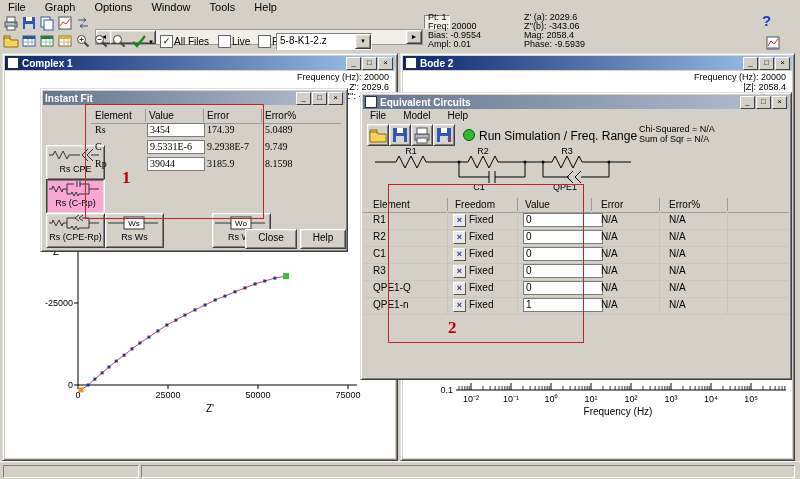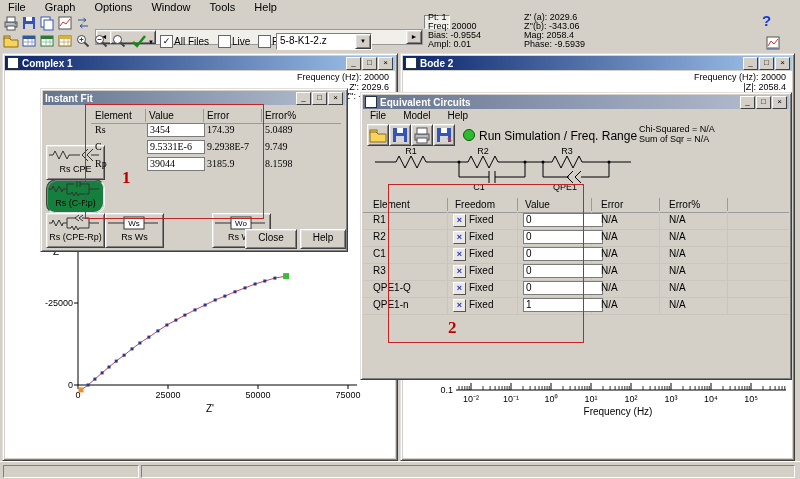--- a/index.html
+++ b/index.html
@@ -42,21 +42,21 @@
   .ttext{color:#fff;font-weight:bold;font-size:10px;white-space:nowrap;}
   .tbtns{margin-left:auto;display:flex;gap:1px;}
   .tbtn{width:13px;height:11px;font-size:8px;line-height:9px;text-align:center;background:#d4d0c8;
         border:1px solid;border-color:#fff #404040 #404040 #fff;}
   .ticon{width:10px;height:10px;background:#fff;border:1px solid #234;flex:0 0 auto;}
   .client{position:absolute;left:2px;top:17px;right:2px;bottom:2px;background:#fff;overflow:hidden;}
   .w-readout{position:absolute;top:2px;right:6px;text-align:right;font-size:9px;line-height:9.5px;}
   
   .model-btn{position:absolute;width:57px;height:33px;text-align:center;}
   .model-btn .lbl{font-size:9px;line-height:10px;display:block;}
-  .model-btn.pressed{border-color:#404040 #fff #fff #404040;box-shadow:inset -1px -1px 0 #dfdfdf, inset 1px 1px 0 #808080;background:#15803d;border-radius:10px;}
+  .model-btn.pressed{border-color:#404040 #fff #fff #404040;box-shadow:inset -1px -1px 0 #dfdfdf, inset 1px 1px 0 #808080;background:#f9a8d4;}
   .if-h{position:absolute;top:2px;font-size:10px;font-weight:normal;}
   .if-row{position:absolute;left:50px;width:250px;height:17px;font-size:10px;font-family:Liberation Serif, serif;}
   .if-cell{position:absolute;top:2px;}
   .if-value{position:absolute;left:56px;top:1px;width:52px;height:12px;font-size:10px;line-height:12px;padding:0 2px;}
   .vline{position:absolute;width:1px;background:#9a9a9a;}
   .vline-light{position:absolute;width:1px;background:#c9c5bd;}
   .dlg-btn{position:absolute;font-size:10px;text-align:center;line-height:16px;}
   
   .ec-h{position:absolute;top:2px;font-size:10px;}
   .ec-row{position:absolute;left:0;width:426px;height:17px;font-size:10px;border-bottom:1px solid #cac6be;}

